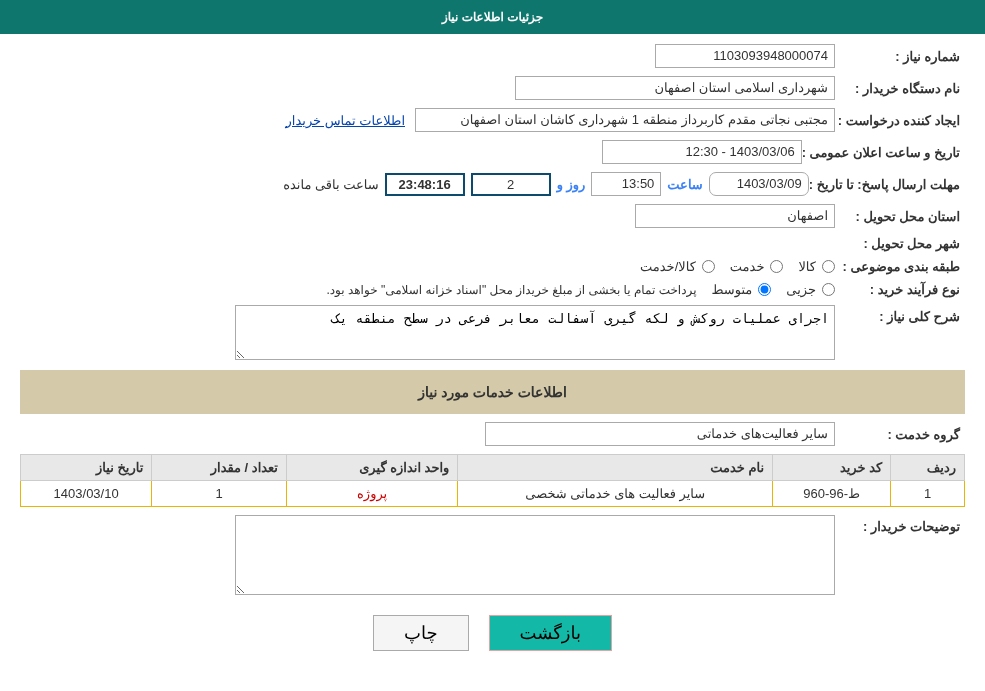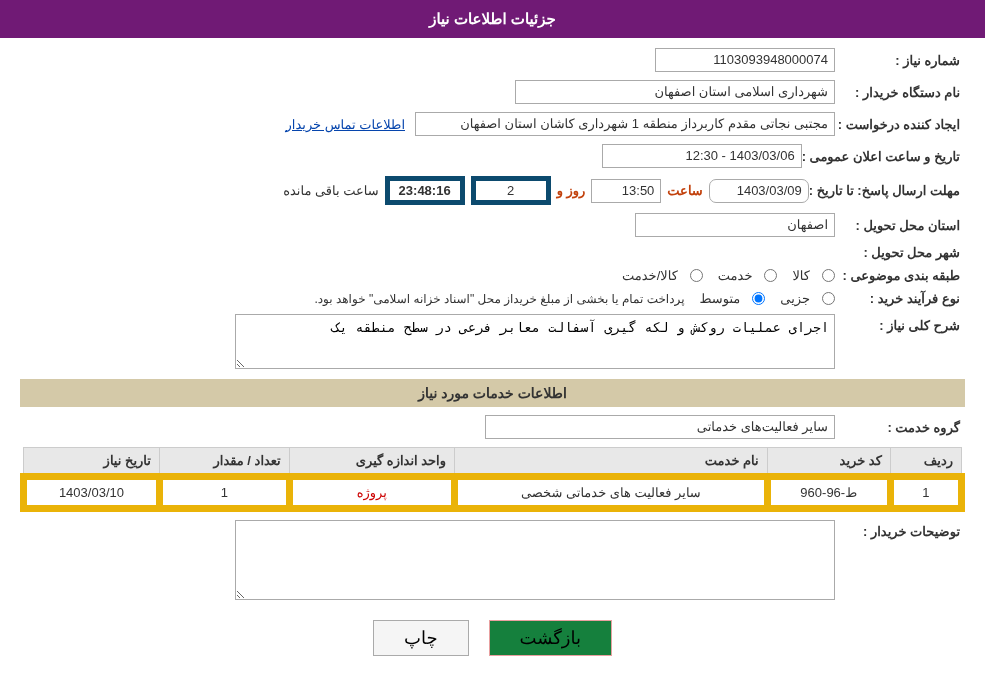--- a/index.html
+++ b/index.html
@@ -10,25 +10,25 @@
       font-size: 13px;
       color: #333;
     }
     .page-wrapper {
       max-width: 985px;
       margin: 0 auto;
       background: #fff;
       min-height: 691px;
     }
     .header-bar {
-      background: #701a75;
+      background: #0f766e;
       color: #fff;
       text-align: center;
       padding: 10px 20px;
-      font-size: 15px;
+      font-size: 12px;
       font-weight: bold;
     }
     .content {
       padding: 10px 20px 20px 20px;
     }
     .info-row {
       display: flex;
       align-items: center;
       margin-bottom: 8px;
       flex-wrap: wrap;
@@ -66,48 +66,48 @@
       cursor: pointer;
       margin-right: 10px;
     }
     .date-row {
       display: flex;
       align-items: center;
       gap: 6px;
       flex-wrap: wrap;
     }
     .date-label {
-      color: #c2410c;
+      color: #3b82f6;
       font-weight: bold;
     }
     .countdown-box {
-      border: 5px solid #0c4a6e;
+      border: 2px solid #0c4a6e;
       padding: 2px 8px;
       background: #fff;
       min-width: 80px;
       display: inline-block;
       text-align: center;
     }
     .section-title {
       background: #d4c9a8;
       text-align: center;
       font-weight: bold;
-      padding: 6px;
+      padding: 14px;
       margin: 10px 0 8px 0;
       font-size: 14px;
     }
     .radio-group {
       display: flex;
       align-items: center;
       gap: 15px;
     }
     .radio-item {
       display: flex;
       align-items: center;
-      gap: 12px;
+      gap: 6px;
     }
     .textarea-box {
       border: 1px solid #aaa;
       width: 100%;
       min-height: 60px;
       padding: 5px;
       resize: vertical;
       background: #fff;
     }
     .description-textarea {
@@ -119,21 +119,21 @@
       margin: 8px 0;
     }
     .services-table th {
       background: #e8e8e8;
       border: 1px solid #ccc;
       padding: 5px 8px;
       text-align: right;
       font-weight: bold;
     }
     .services-table td {
-      border: 7px solid #eab308;
+      border: 1px solid #eab308;
       padding: 5px 8px;
       text-align: center;
     }
     .buttons-row {
       display: flex;
       justify-content: center;
       gap: 20px;
       margin-top: 20px;
     }
     .btn {
@@ -141,21 +141,21 @@
       border: 1px solid #aaa;
       background: #f5f5f5;
       cursor: pointer;
       font-family: Tahoma, Arial, sans-serif;
       font-size: 18px;
     }
     .btn-print {
       background: #f5f5f5;
     }
     .btn-back {
-      background: #15803d;
+      background: #14b8a6;
       border-color: #e8a0a0;
     }
     .timer-val {
       font-weight: bold;
       direction: ltr;
     }
   </style>
 </head>
 <body>
 

